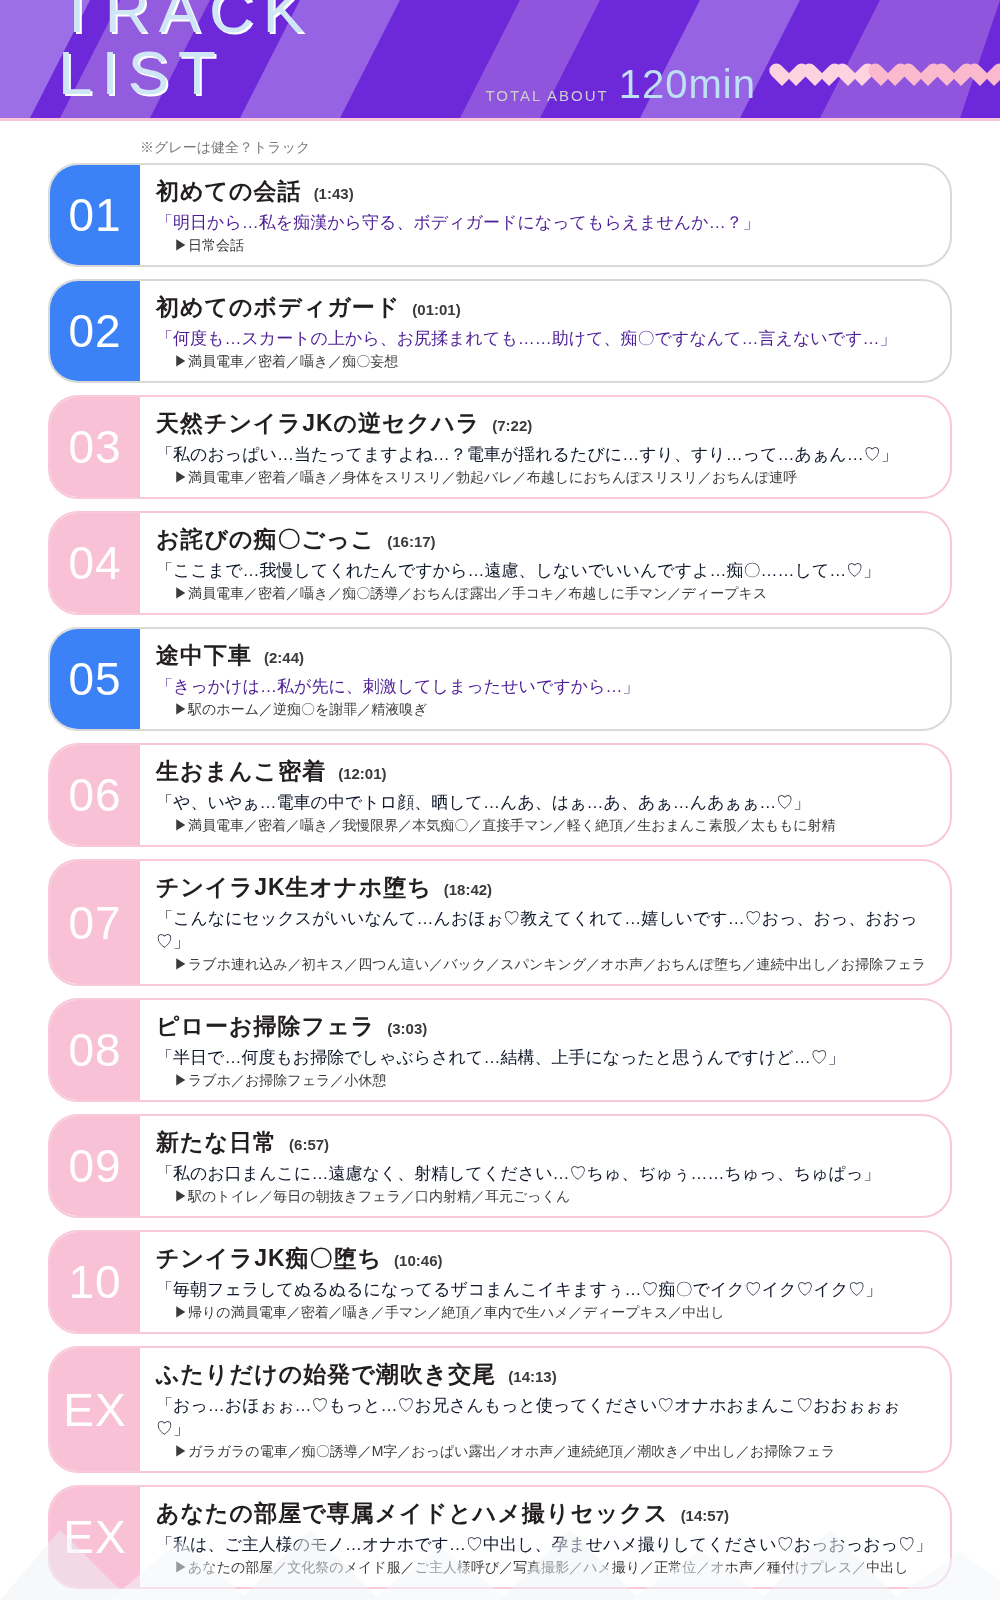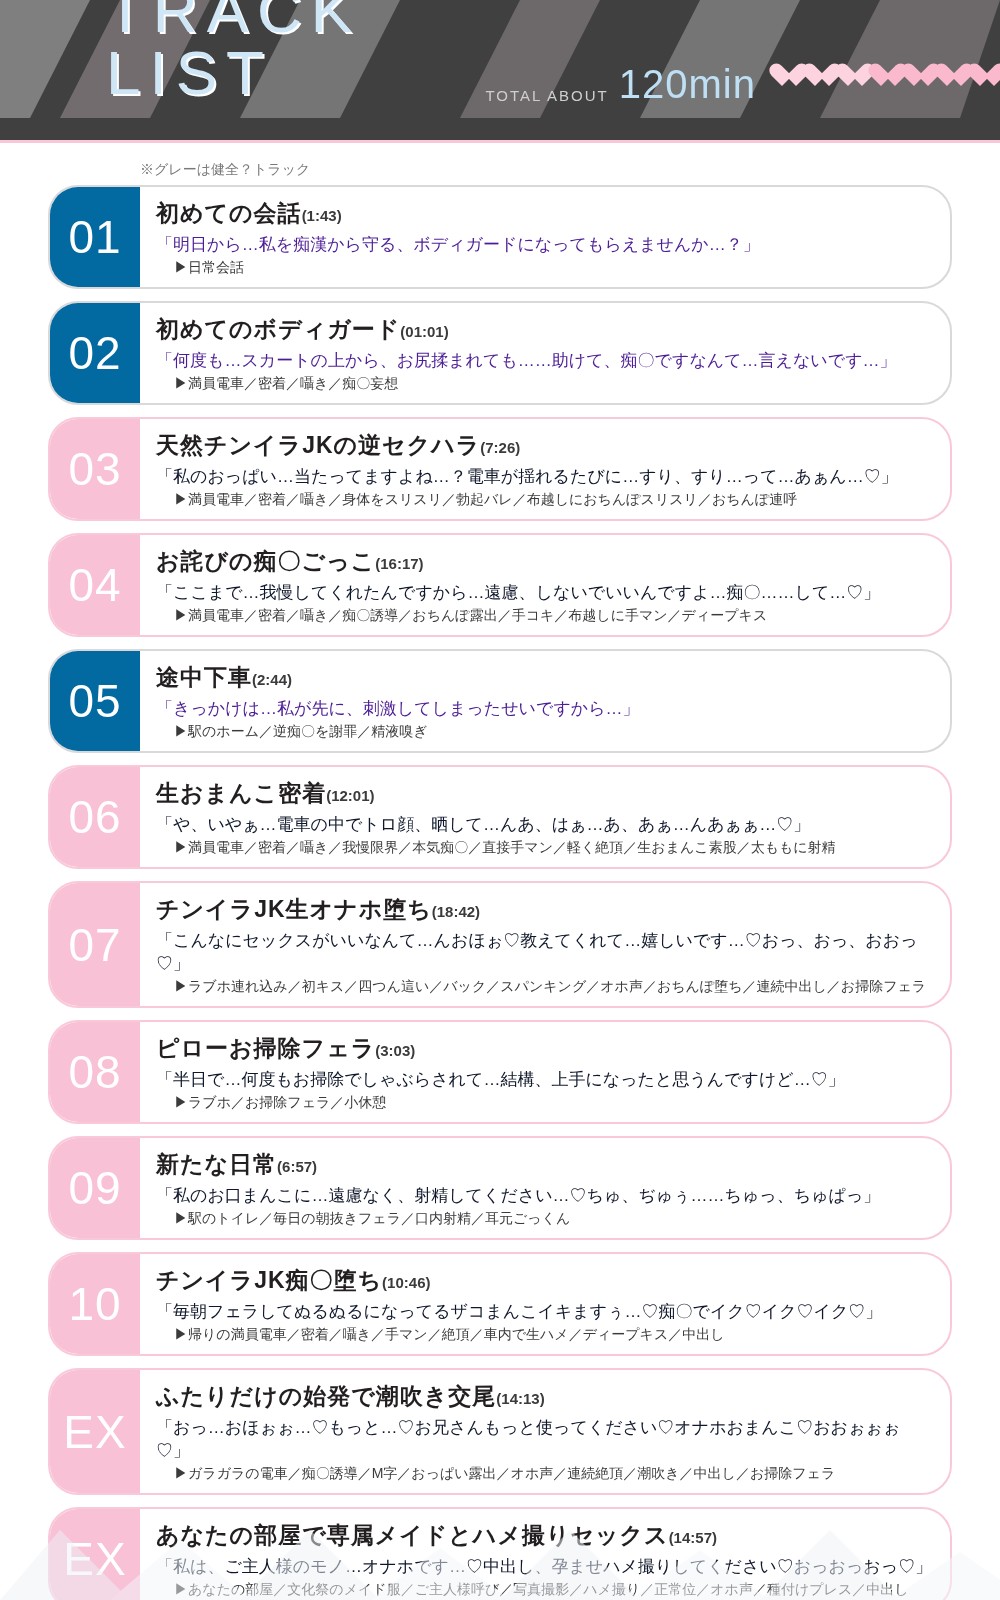--- a/index.html
+++ b/index.html
@@ -12,24 +12,23 @@
   .page {
     position: relative;
     width: 1000px; height: 1600px;
     overflow: hidden;
     background: #ffffff;
   }
 
   
   .header {
     position: relative;
-    width: 1000px; height: 140px;
-    background: #404040;
+    width: 1000px; height: 118px;
+    background: #6d28d9;
     overflow: hidden;
-    padding-left: 48px;
   }
   .header .deco {
     position: absolute; top: 0; left: 0;
     width: 1000px; height: 118px;
     opacity: 0.55;
   }
   .header-inner {
     position: relative;
     display: flex;
     align-items: flex-end;
@@ -113,37 +112,37 @@
     min-height: 92px;
   }
   .track .num {
     flex: 0 0 90px;
     display: flex;
     align-items: center;
     justify-content: center;
     font-size: 46px;
     letter-spacing: 1px;
     color: #ffffff;
-    background: #0369a1;
+    background: #3b82f6;
     font-family: "Liberation Sans", sans-serif;
     font-weight: 300;
   }
   .track.pink { border-color: #f9c9da; }
   .track.pink .num { background: #f9c1d5; }
   .track .body {
     flex: 1;
     padding: 11px 16px 10px 16px;
     display: flex;
     flex-direction: column;
     justify-content: center;
   }
   .row-title {
     display: flex;
     align-items: baseline;
-    gap: 0;
+    gap: 12px;
     margin-bottom: 4px;
   }
   .t-title {
     font-size: 23px;
     font-weight: bold;
     color: #231f20;
     letter-spacing: 1px;
   }
   .t-time {
     font-size: 15px;
@@ -225,21 +224,21 @@
           </div>
           <div class="t-quote">「何度も…スカートの上から、お尻揉まれても……助けて、痴〇ですなんて…言えないです…」</div>
           <div class="t-tags">▶満員電車／密着／囁き／痴〇妄想</div>
         </div>
       </div>
       <div class="track pink">
         <div class="num">03</div>
         <div class="body">
           <div class="row-title">
             <span class="t-title">天然チンイラJKの逆セクハラ</span>
-            <span class="t-time">(7:26)</span>
+            <span class="t-time">(7:22)</span>
           </div>
           <div class="t-quote">「私のおっぱい…当たってますよね…？電車が揺れるたびに…すり、すり…って…あぁん…♡」</div>
           <div class="t-tags">▶満員電車／密着／囁き／身体をスリスリ／勃起バレ／布越しにおちんぽスリスリ／おちんぽ連呼</div>
         </div>
       </div>
       <div class="track pink">
         <div class="num">04</div>
         <div class="body">
           <div class="row-title">
             <span class="t-title">お詫びの痴〇ごっこ</span>

